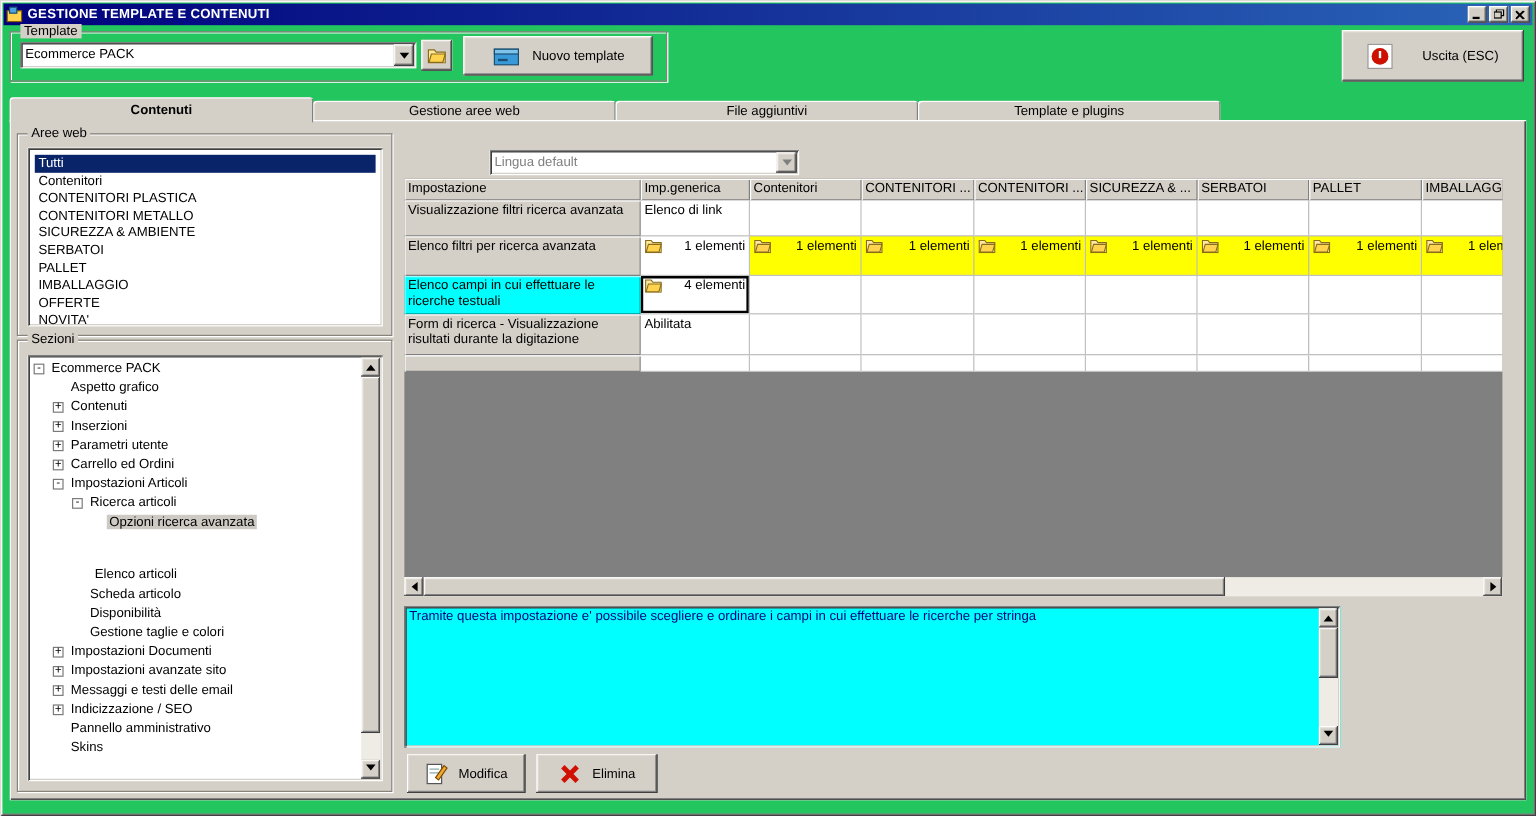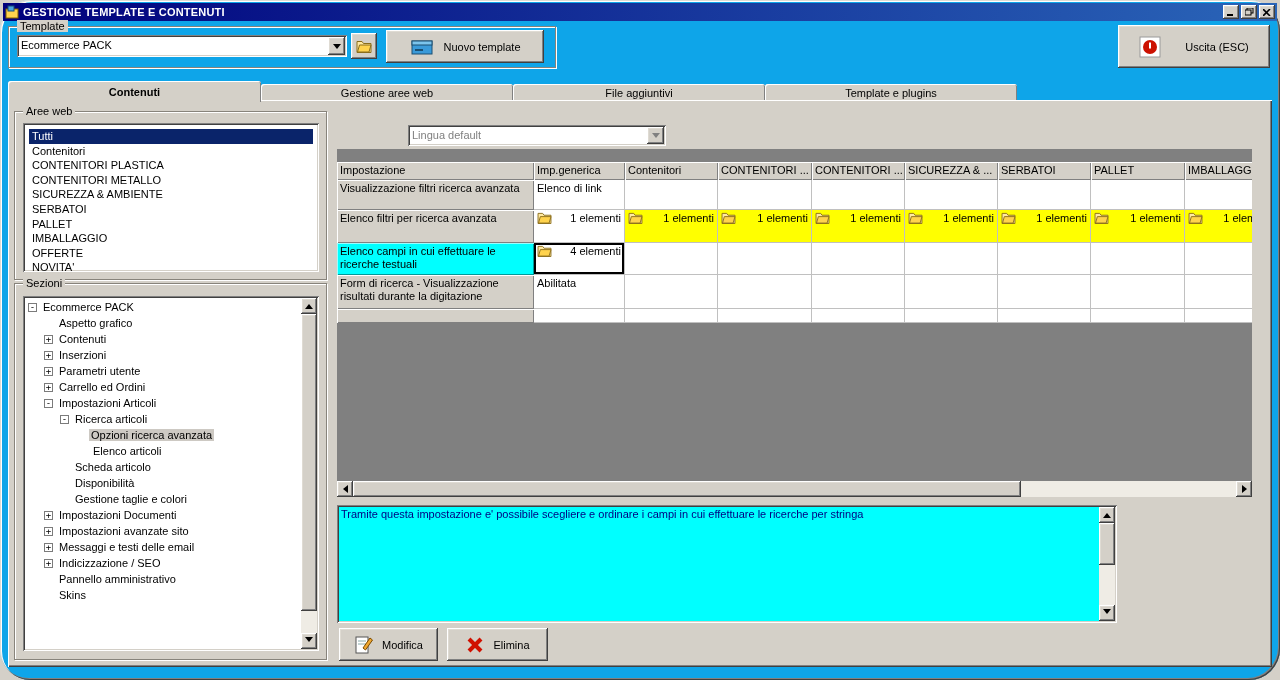--- a/index.html
+++ b/index.html
@@ -3,24 +3,23 @@
 <meta charset="utf-8">
 <style>
   * { margin:0; padding:0; box-sizing:border-box; }
   html,body { width:1280px; height:680px; overflow:hidden; }
   body {
     font-family:"Liberation Sans", sans-serif;
     font-size:11px; color:#000;
     background:#d4d0c8; position:relative;
   }
   .window{
-    position:absolute; inset:0; background:#0ea5e9;
+    position:absolute; inset:0; background:#22c55e;
     box-shadow: inset 1px 1px 0 #dfdbd3, inset -1px -1px 0 #404040,
                 inset 2px 2px 0 #ffffff, inset -2px -2px 0 #808080;
-    border-radius: 31px;
   }
   
   .titlebar{
     position:absolute; left:3px; top:3px; right:3px; height:18px;
     background:linear-gradient(90deg,#00007c,#2a65b8);
     display:flex; align-items:center; padding:0 2px; color:#fff;
   }
   .titlebar .title-text{ font-weight:bold; font-size:11px; margin-left:4px; letter-spacing:.2px; }
   .tb-spacer{ flex:1; }
   .tb-btn{
@@ -109,21 +108,21 @@
     position:absolute; left:0; width:16px; background:#d4d0c8;
     box-shadow: inset -1px -1px 0 #404040, inset 1px 1px 0 #fff,
                 inset -2px -2px 0 #808080, inset 2px 2px 0 #dfdbd3;
   }
   
   .table-wrap{
     position:absolute; left:337px; top:149px; width:915px; height:332px;
     background:#808080; overflow:hidden;
   }
   .trow, .thead{ display:flex; }
-  .thead{ height:18px;margin-top:13px; }
+  .thead{ height:18px; }
   .hcell, .rlabel{
     flex:none; background:#d4d0c8; padding:2px 3px; overflow:hidden;
     box-shadow: inset 1px 1px 0 #fff, inset -1px -1px 0 #808080;
   }
   .hcell{ white-space:nowrap; }
   .rlabel{ line-height:13px; }
   .rlabel.sel{ background:var(--cyan,#00ffff); box-shadow: inset 1px 1px 0 #9ff, inset -1px -1px 0 #099; }
   .cell{
     flex:none; background:#fff; border-right:1px solid #c0c0c0; border-bottom:1px solid #c0c0c0;
     padding:2px 3px; display:flex; align-items:flex-start; overflow:hidden; white-space:nowrap;
@@ -287,21 +286,21 @@
             <span class="tlabel">Impostazioni Articoli</span>
           </div>
           <div class="tree-row" style="padding-left: 34px;">
             <span class="expander">-</span>
             <span class="tlabel">Ricerca articoli</span>
           </div>
           <div class="tree-row" style="padding-left: 50px;">
             <span class="exp-sp"></span>
             <span class="tlabel sel">Opzioni ricerca avanzata</span>
           </div>
-          <div class="tree-row" style="padding-left: 52px;">
+          <div class="tree-row" style="padding-left: 38px; margin-top: 28px;">
             <span class="exp-sp"></span>
             <span class="tlabel">Elenco articoli</span>
           </div>
           <div class="tree-row" style="padding-left: 34px;">
             <span class="exp-sp"></span>
             <span class="tlabel">Scheda articolo</span>
           </div>
           <div class="tree-row" style="padding-left: 34px;">
             <span class="exp-sp"></span>
             <span class="tlabel">Disponibilità</span>

